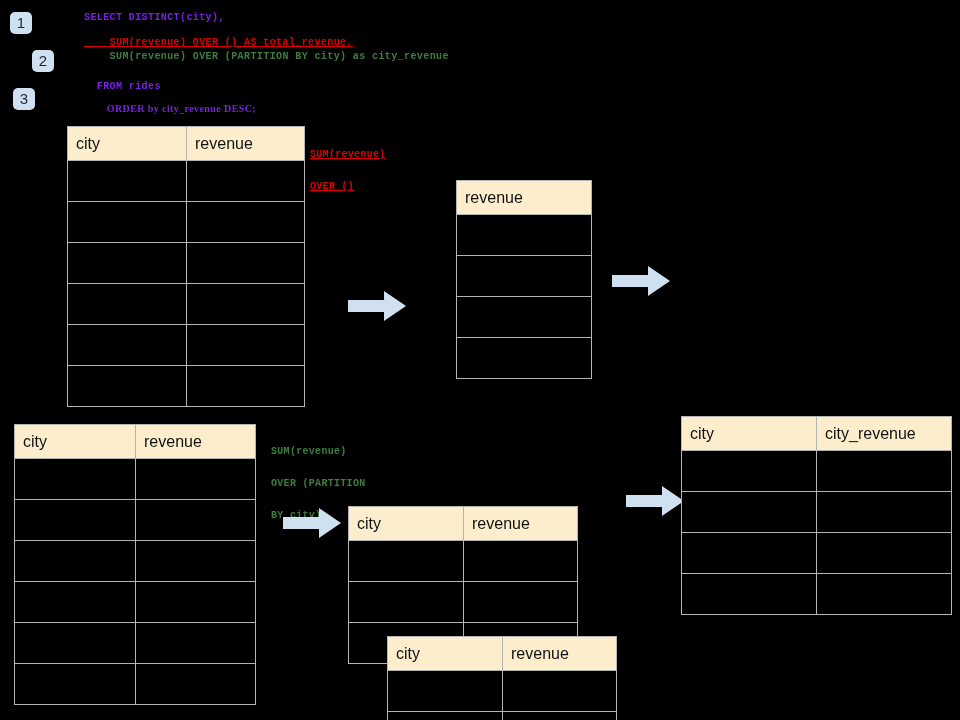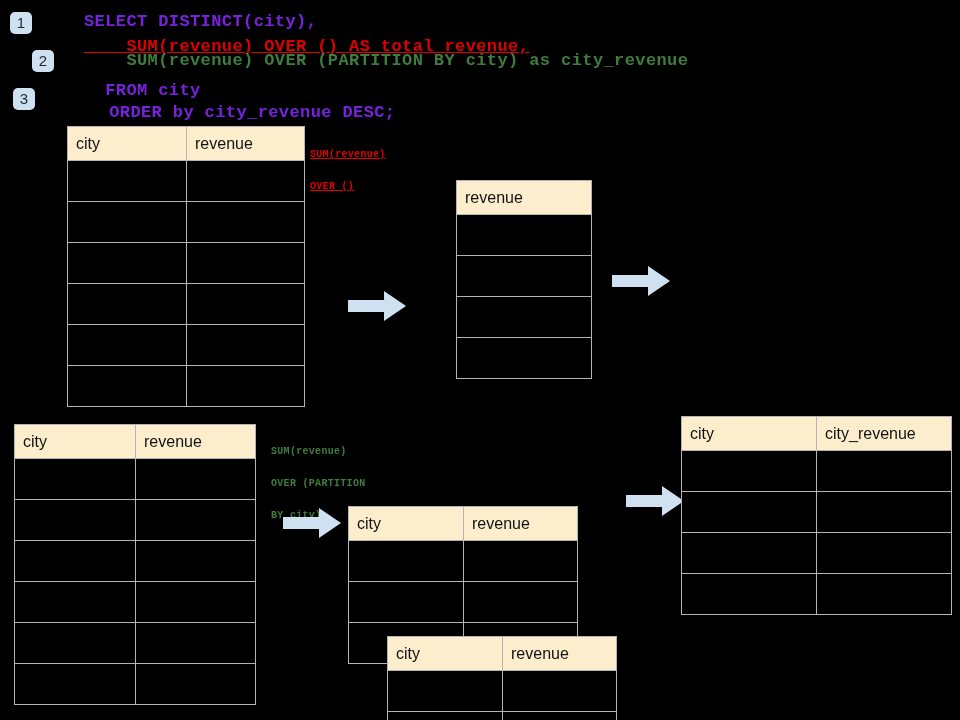--- a/index.html
+++ b/index.html
@@ -27,21 +27,21 @@
     line-height: 22px;
     text-align: center;
     width: 22px;
     height: 22px;
   }
 
   
   .code {
     position: absolute;
     font-family: "Liberation Mono", monospace;
-    font-size: 17px;
+    font-size: 10px;
     letter-spacing: 0.4px;
     white-space: pre;
     font-weight: bold;
   }
   .c-violet { color: #7722dd; }
   .c-red    { color: #e00000; text-decoration: underline; }
   .c-green  { color: #3f7d3f; }
 
   
   .annot {
@@ -99,22 +99,22 @@
 
 <div id="canvas">
 
   <div class="badge" style="left:10px;  top:12px;">1</div>
   <div class="badge" style="left:32px;  top:50px;">2</div>
   <div class="badge" style="left:13px;  top:88px;">3</div>
 
   <div class="code c-violet" style="left:84px; top:12px;">SELECT DISTINCT(city),</div>
   <div class="code c-red" style="left:84px; top:37px;">    SUM(revenue) OVER () AS total_revenue,</div>
   <div class="code c-green" style="left:84px; top:51px;">    SUM(revenue) OVER (PARTITION BY city) as city_revenue</div>
-  <div class="code c-violet" style="left:84px; top:81px;">  FROM city</div>
-  <div class="code c-violet" style="left:88px; top:103px;">  ORDER by city_revenue DESC;</div>
+  <div class="code c-violet" style="left:84px; top:81px;">  FROM rides</div>
+  <div class="code c-violet" style="left:101px; top:103px;font-family:Liberation Serif, serif;">  ORDER by city_revenue DESC;</div>
 
 
   <div class="annot big c-red" style="left:310px; top:139px;">SUM(revenue)
 OVER ()</div>
 
   <div class="annot big c-green" style="left:271px; top:436px;">SUM(revenue)
 OVER (PARTITION
 BY city)</div>
 
   <table class="tbl" style="left:67px; top:126px; width:237px;">

